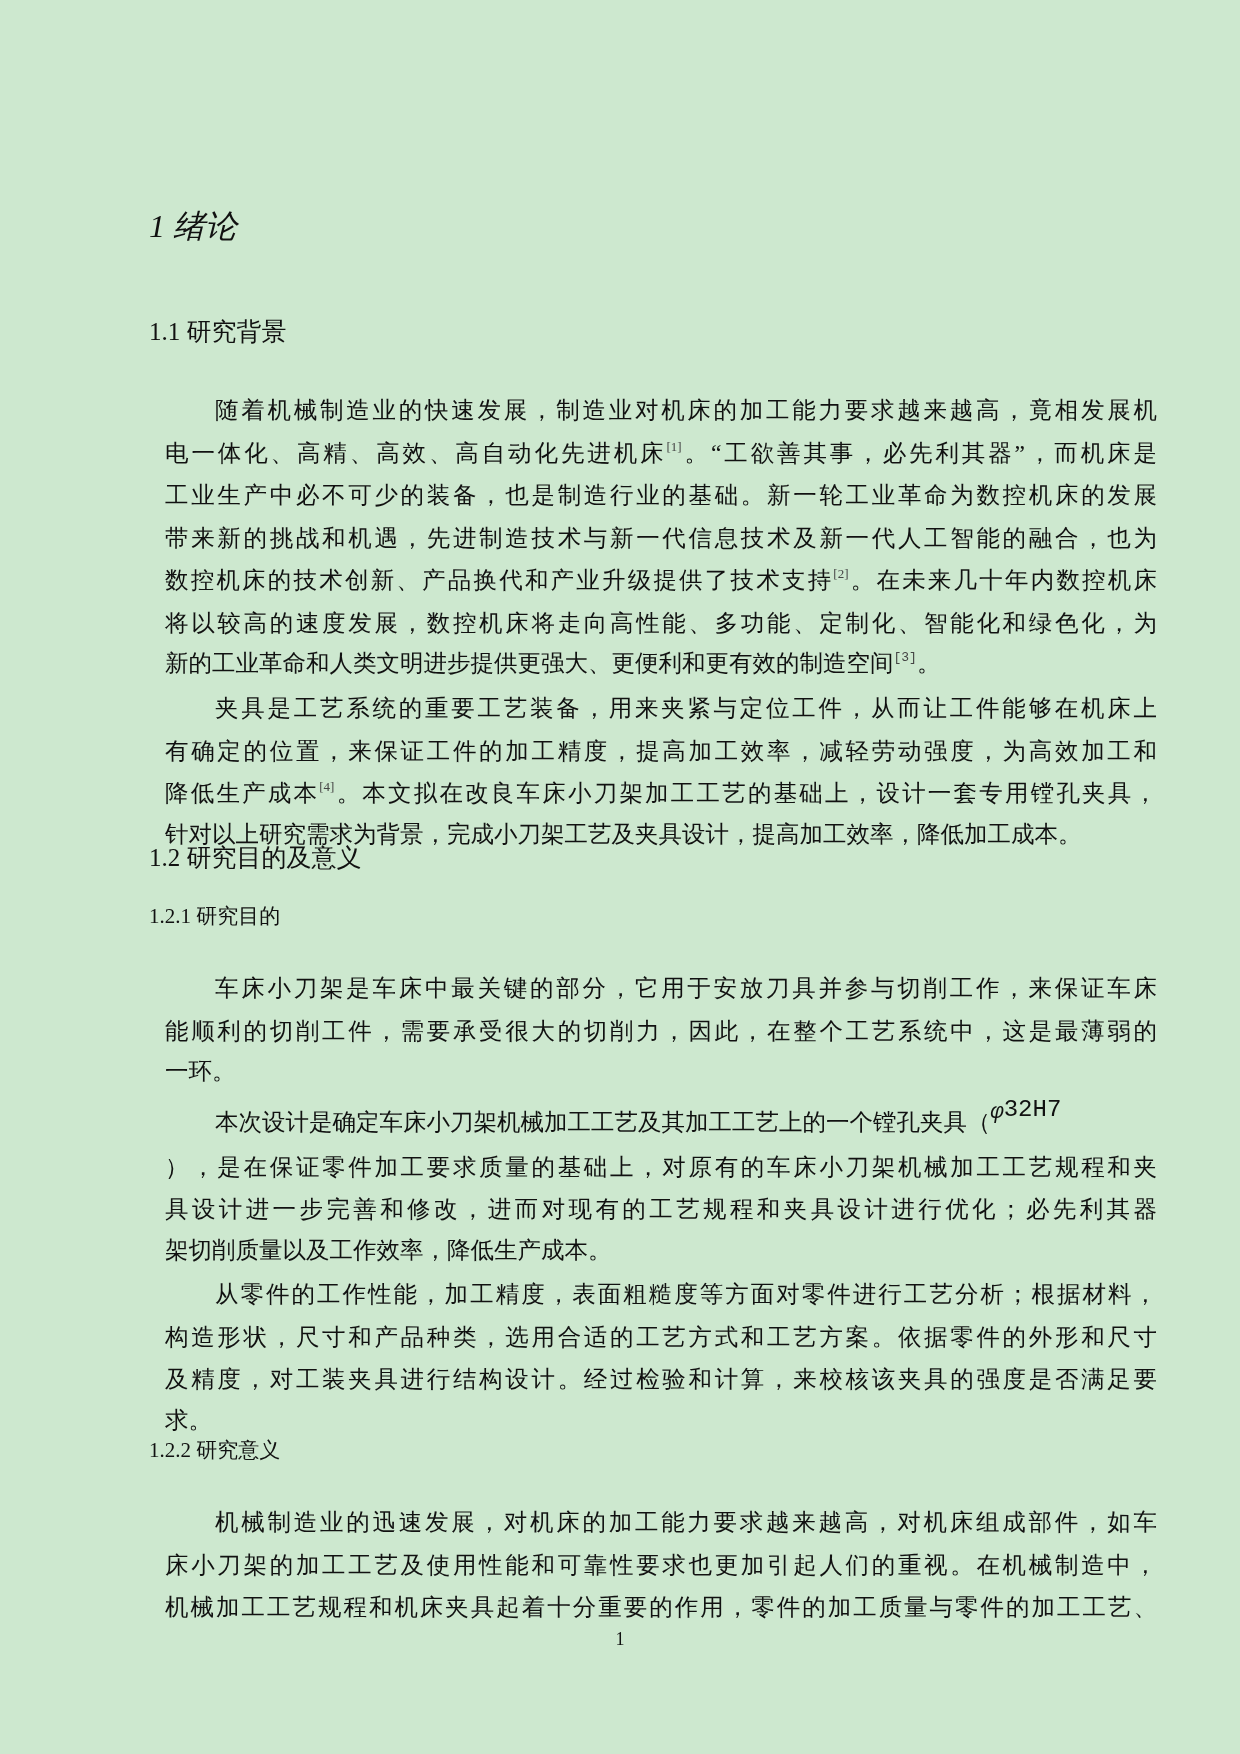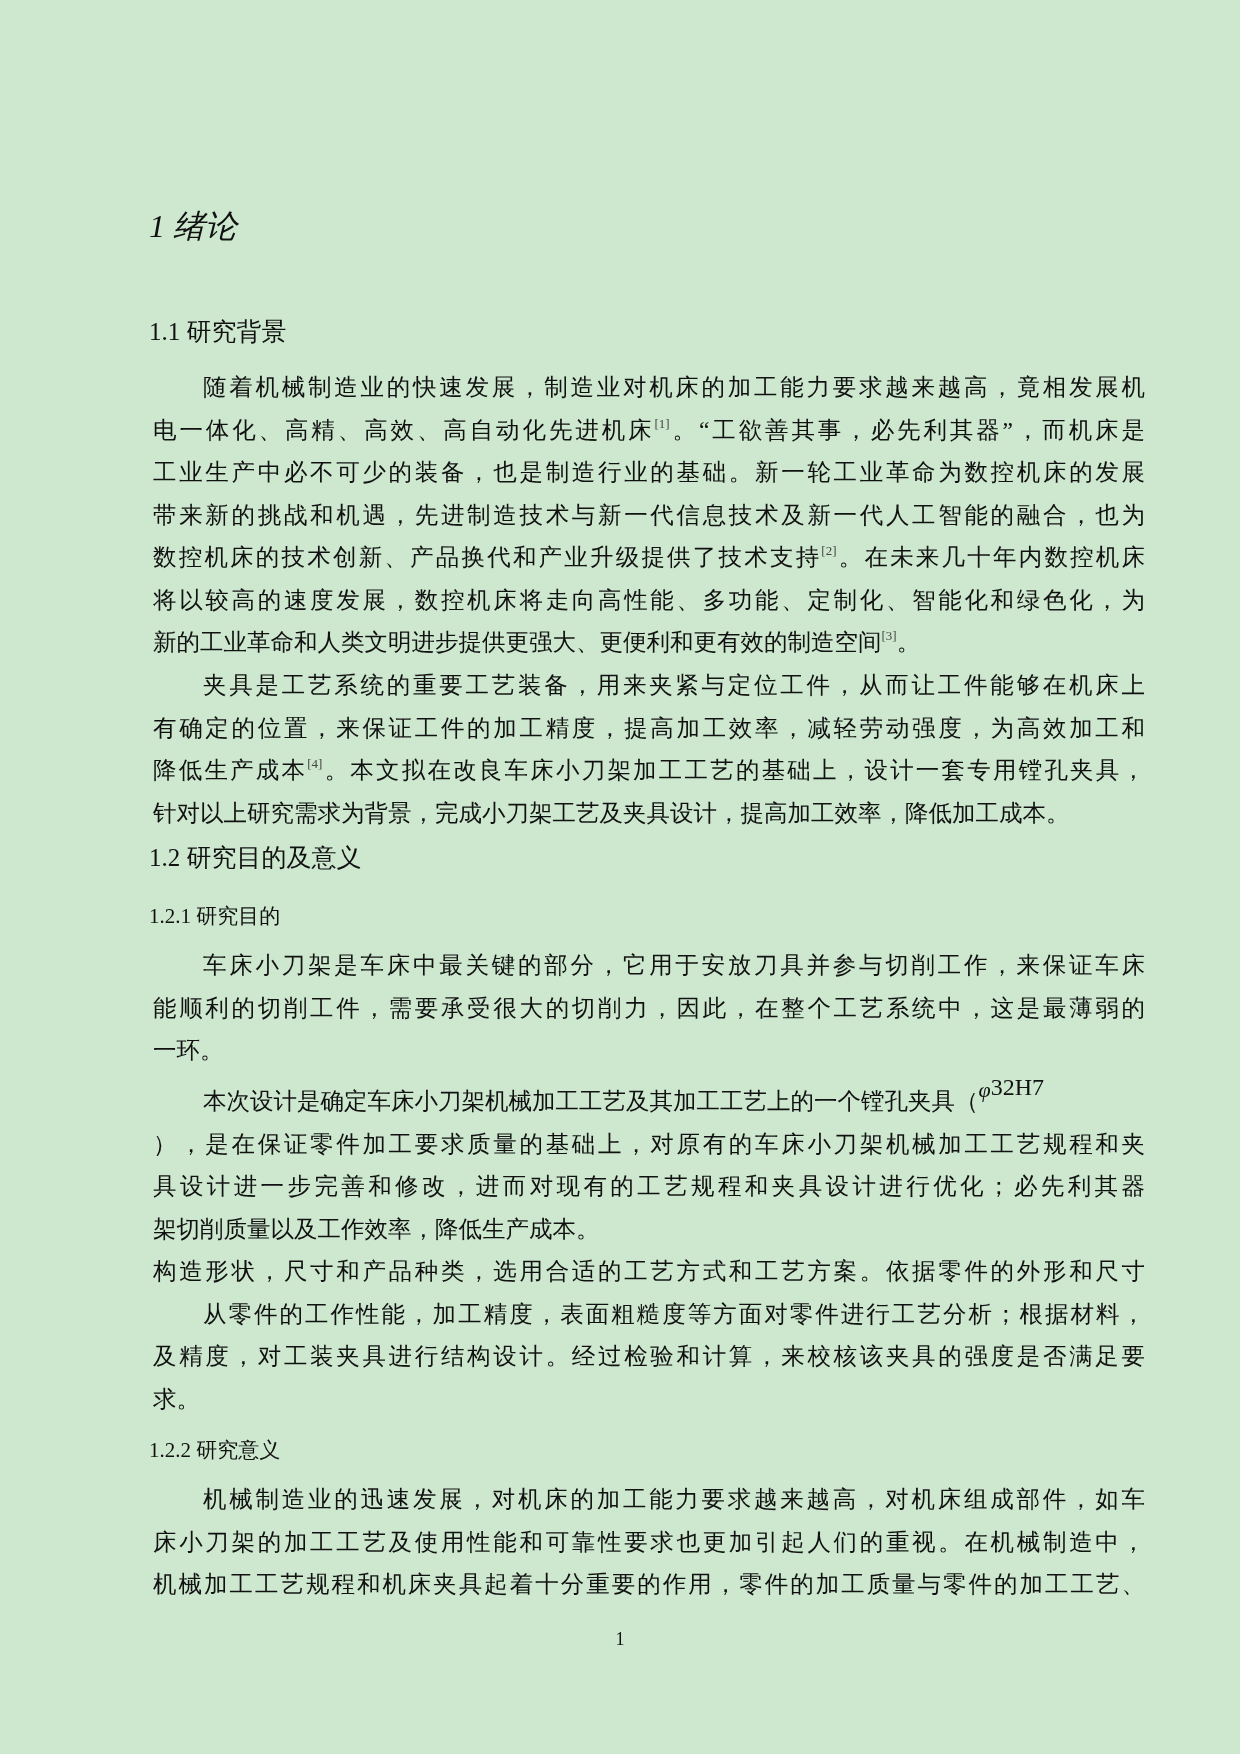--- a/index.html
+++ b/index.html
@@ -44,34 +44,36 @@
     }
     .h3 {
       position: absolute;
       left: 0;
       font-size: 21px;
       line-height: 36px;
       white-space: nowrap;
     }
     .para {
       position: absolute;
-      left: 4px;
+      left: 16px;
       width: 992px;
       font-size: 23.5px;
       line-height: 42.5px;
+      margin-top: 23px;
     }
     .line {
       display: block;
       white-space: nowrap;
       height: 42.5px;
       text-align: justify;
       text-align-last: justify;
     }
     .line.last {
       text-align-last: left;
+      font-family: Liberation Mono, monospace;
     }
     .indent { padding-left: 50px; }
     sup.ref {
       font-size: 13px;
       vertical-align: 10px;
       line-height: 0;
       color: #444;
     }
     .phi {
       font-style: italic;
@@ -131,22 +133,22 @@
     </div>
 
     <div class="para" style="top:1080px;">
       <span class="line indent last" style="text-align-last:left;"><span>本次设计是确定车床小刀架机械加工工艺及其加工工艺上的一个镗孔夹具（</span><span class="phi">φ</span><span class="phi-num">32H7</span></span>
       <span class="line">），是在保证零件加工要求质量的基础上，对原有的车床小刀架机械加工工艺规程和夹</span>
       <span class="line">具设计进一步完善和修改，进而对现有的工艺规程和夹具设计进行优化；必先利其器</span>
       <span class="line last">架切削质量以及工作效率，降低生产成本。</span>
     </div>
 
     <div class="para" style="top:1250px;">
+      <span class="line indent">从零件的工作性能，加工精度，表面粗糙度等方面对零件进行工艺分析；根据材料，</span>
       <span class="line">构造形状，尺寸和产品种类，选用合适的工艺方式和工艺方案。依据零件的外形和尺寸</span>
-      <span class="line indent">从零件的工作性能，加工精度，表面粗糙度等方面对零件进行工艺分析；根据材料，</span>
       <span class="line">及精度，对工装夹具进行结构设计。经过检验和计算，来校核该夹具的强度是否满足要</span>
       <span class="line last">求。</span>
     </div>
 
     <div class="h3" style="top:1432px;">1.2.2 研究意义</div>
 
     <div class="para" style="top:1478px;">
       <span class="line indent">机械制造业的迅速发展，对机床的加工能力要求越来越高，对机床组成部件，如车</span>
       <span class="line">床小刀架的加工工艺及使用性能和可靠性要求也更加引起人们的重视。在机械制造中，</span>
       <span class="line">机械加工工艺规程和机床夹具起着十分重要的作用，零件的加工质量与零件的加工工艺、</span>

